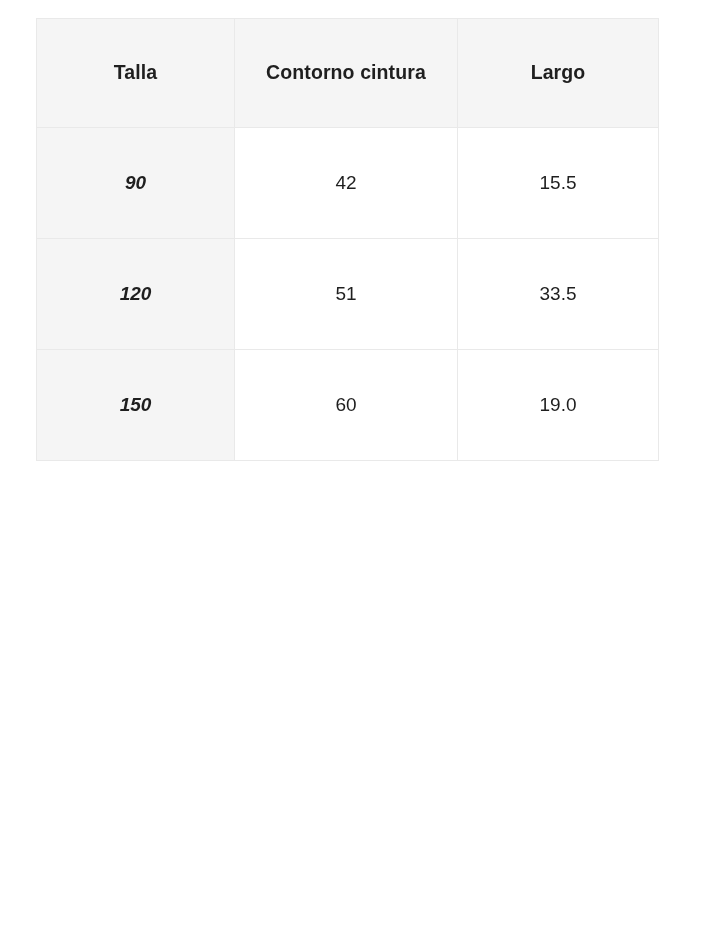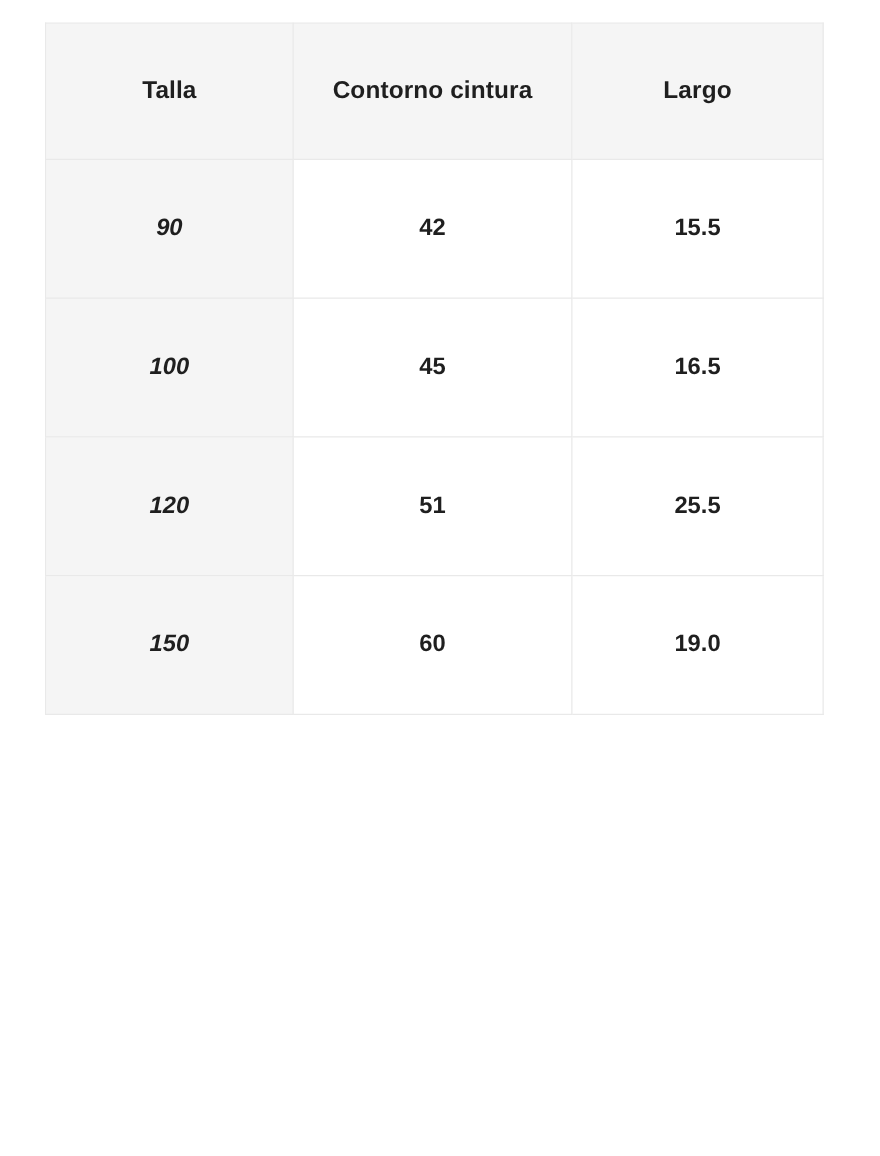--- a/index.html
+++ b/index.html
@@ -64,21 +64,21 @@
   
   table.size-table tbody tr {
     height: 110px;
   }
 
   table.size-table tbody td {
     height: 110px;
     background: #ffffff;
     color: #1f1f1f;
     font-size: 19px;
-    font-weight: 700;
+    font-weight: 400;
     line-height: 1.2;
   }
 
   
   table.size-table tbody td.size-cell {
     background: #f5f5f5;
     font-weight: 700;
     font-style: italic;
   }
 </style>
@@ -103,28 +103,23 @@
         </tr>
       </thead>
 
       <tbody>
         <tr>
           <td class="size-cell">90</td>
           <td>42</td>
           <td>15.5</td>
         </tr>
         <tr>
-          <td class="size-cell">100</td>
-          <td>45</td>
-          <td>16.5</td>
-        </tr>
-        <tr>
           <td class="size-cell">120</td>
           <td>51</td>
-          <td>25.5</td>
+          <td>33.5</td>
         </tr>
         <tr>
           <td class="size-cell">150</td>
           <td>60</td>
           <td>19.0</td>
         </tr>
       </tbody>
     </table>
   </div>
 

